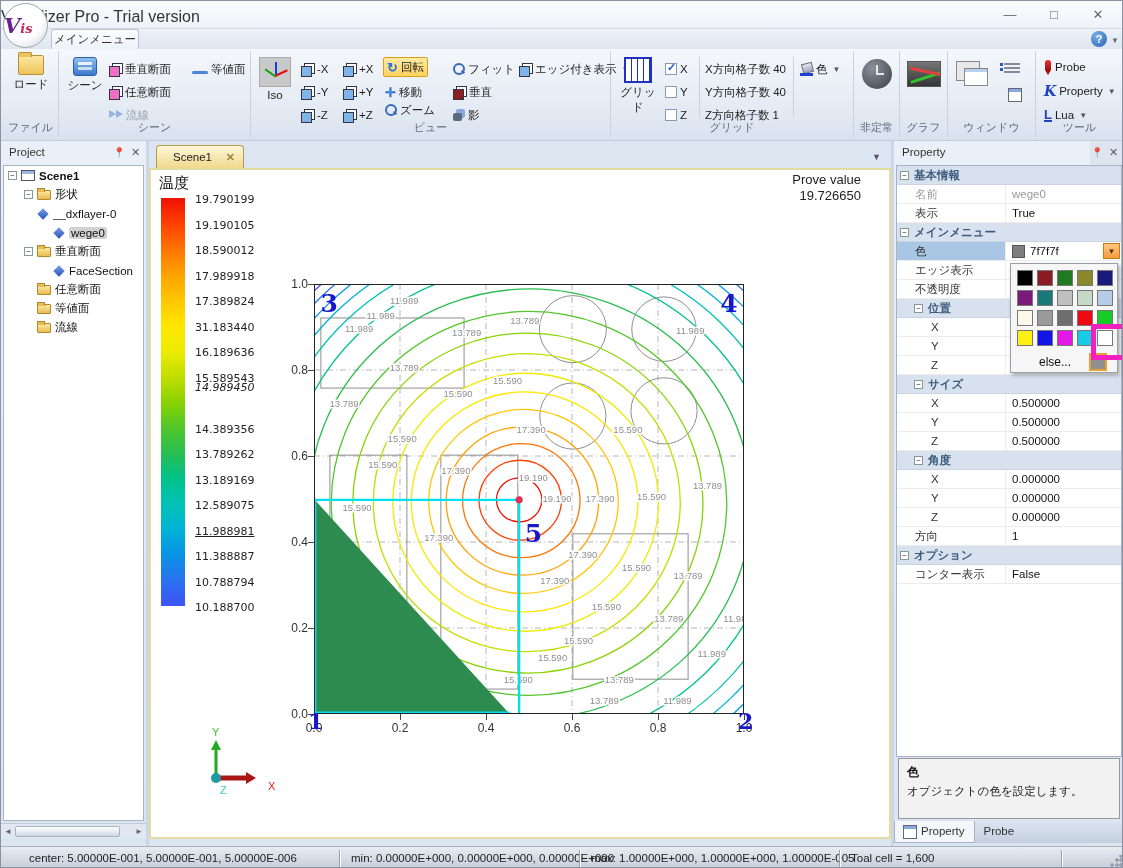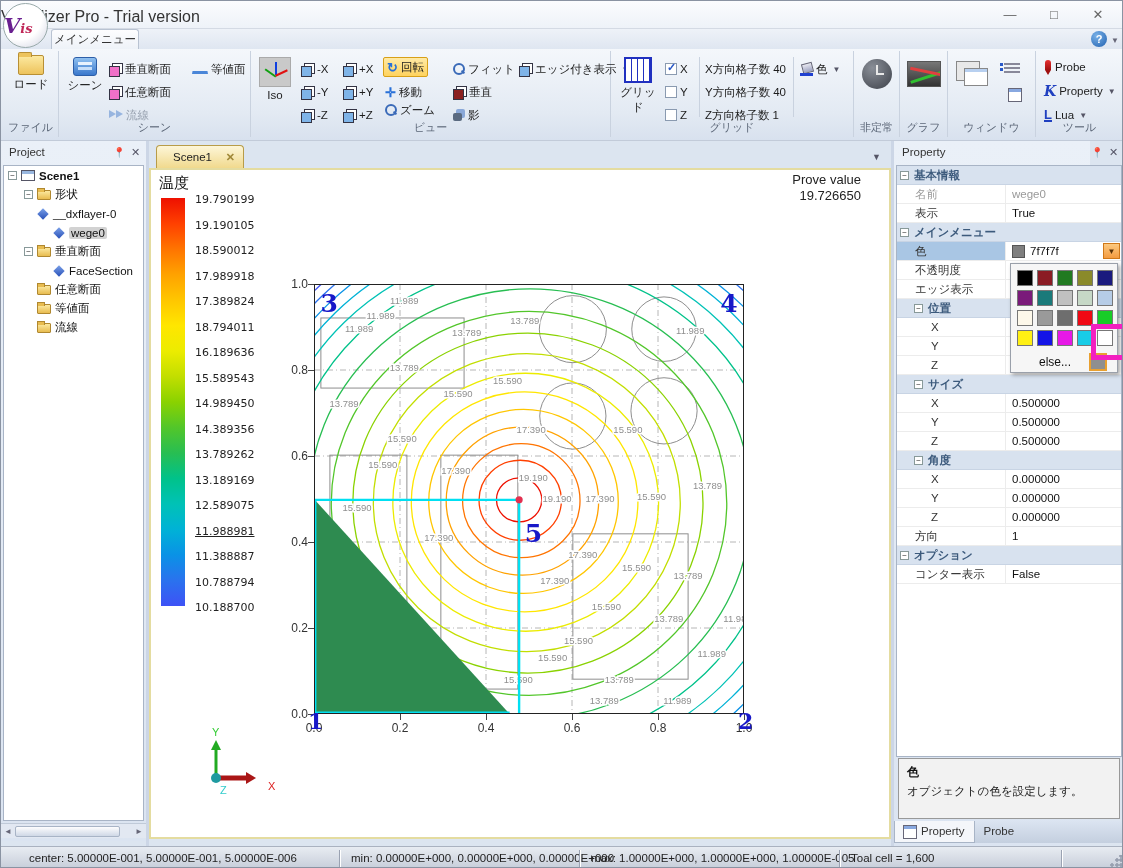--- a/index.html
+++ b/index.html
@@ -438,24 +438,24 @@
 
 <div id="canvas">
   <div id="var-title">温度</div>
   <div id="colorbar" style="background: linear-gradient(rgb(238, 16, 0), rgb(255, 64, 0), rgb(255, 116, 0), rgb(255, 162, 0), rgb(255, 198, 0), rgb(255, 230, 0), rgb(236, 236, 0), rgb(194, 222, 0), rgb(138, 210, 0), rgb(82, 198, 42), rgb(40, 190, 82), rgb(0, 194, 138), rgb(0, 194, 182), rgb(0, 178, 214), rgb(10, 146, 230), rgb(42, 114, 238), rgb(62, 82, 246));"></div>
   <div id="cbar-labels">
       <div class="cb-label" style="top: 23px;">19.790199</div>
       <div class="cb-label" style="top: 48.5px;">19.190105</div>
       <div class="cb-label" style="top: 74px;">18.590012</div>
       <div class="cb-label" style="top: 99.5px;">17.989918</div>
       <div class="cb-label" style="top: 125px;">17.389824</div>
-      <div class="cb-label" style="top: 150.5px;">18.794011</div>
+      <div class="cb-label" style="top: 150.5px;">31.183440</div>
       <div class="cb-label" style="top: 176px;">16.189636</div>
       <div class="cb-label" style="top: 201.5px;">15.589543</div>
-      <div class="cb-label" style="top: 227px;">14.989450</div>
+      <div class="cb-label" style="top: 211px; font-style: italic;">14.989450</div>
       <div class="cb-label" style="top: 252.5px;">14.389356</div>
       <div class="cb-label" style="top: 278px;">13.789262</div>
       <div class="cb-label" style="top: 303.5px;">13.189169</div>
       <div class="cb-label" style="top: 329px;">12.589075</div>
       <div class="cb-label" style="top: 354.5px; text-decoration: underline;">11.988981</div>
       <div class="cb-label" style="top: 380px;">11.388887</div>
       <div class="cb-label" style="top: 405.5px;">10.788794</div>
       <div class="cb-label" style="top: 431px;">10.188700</div>
     </div>
   <div id="probe-box">
@@ -610,25 +610,25 @@
       <div class="prow cat">
         <span class="exp2">−</span>
         <span>メインメニュー</span>
       </div>
       <div class="prow row sel">
         <span class="plabel">色</span>
         <span class="pvalue"><span class="swatch" style="background: rgb(127, 127, 127);"></span>7f7f7f</span>
         <span class="dd-btn">▼</span>
       </div>
       <div class="prow row">
+        <span class="plabel">エッジ表示</span>
+        <span class="pvalue"></span>
+      </div>
+      <div class="prow row">
         <span class="plabel">不透明度</span>
-        <span class="pvalue"></span>
-      </div>
-      <div class="prow row">
-        <span class="plabel">エッジ表示</span>
         <span class="pvalue"></span>
       </div>
       <div class="prow subcat">
         <span class="exp2">−</span>
         <span>位置</span>
       </div>
       <div class="prow row">
         <span class="plabel ind">X</span>
         <span class="pvalue"></span>
       </div>

